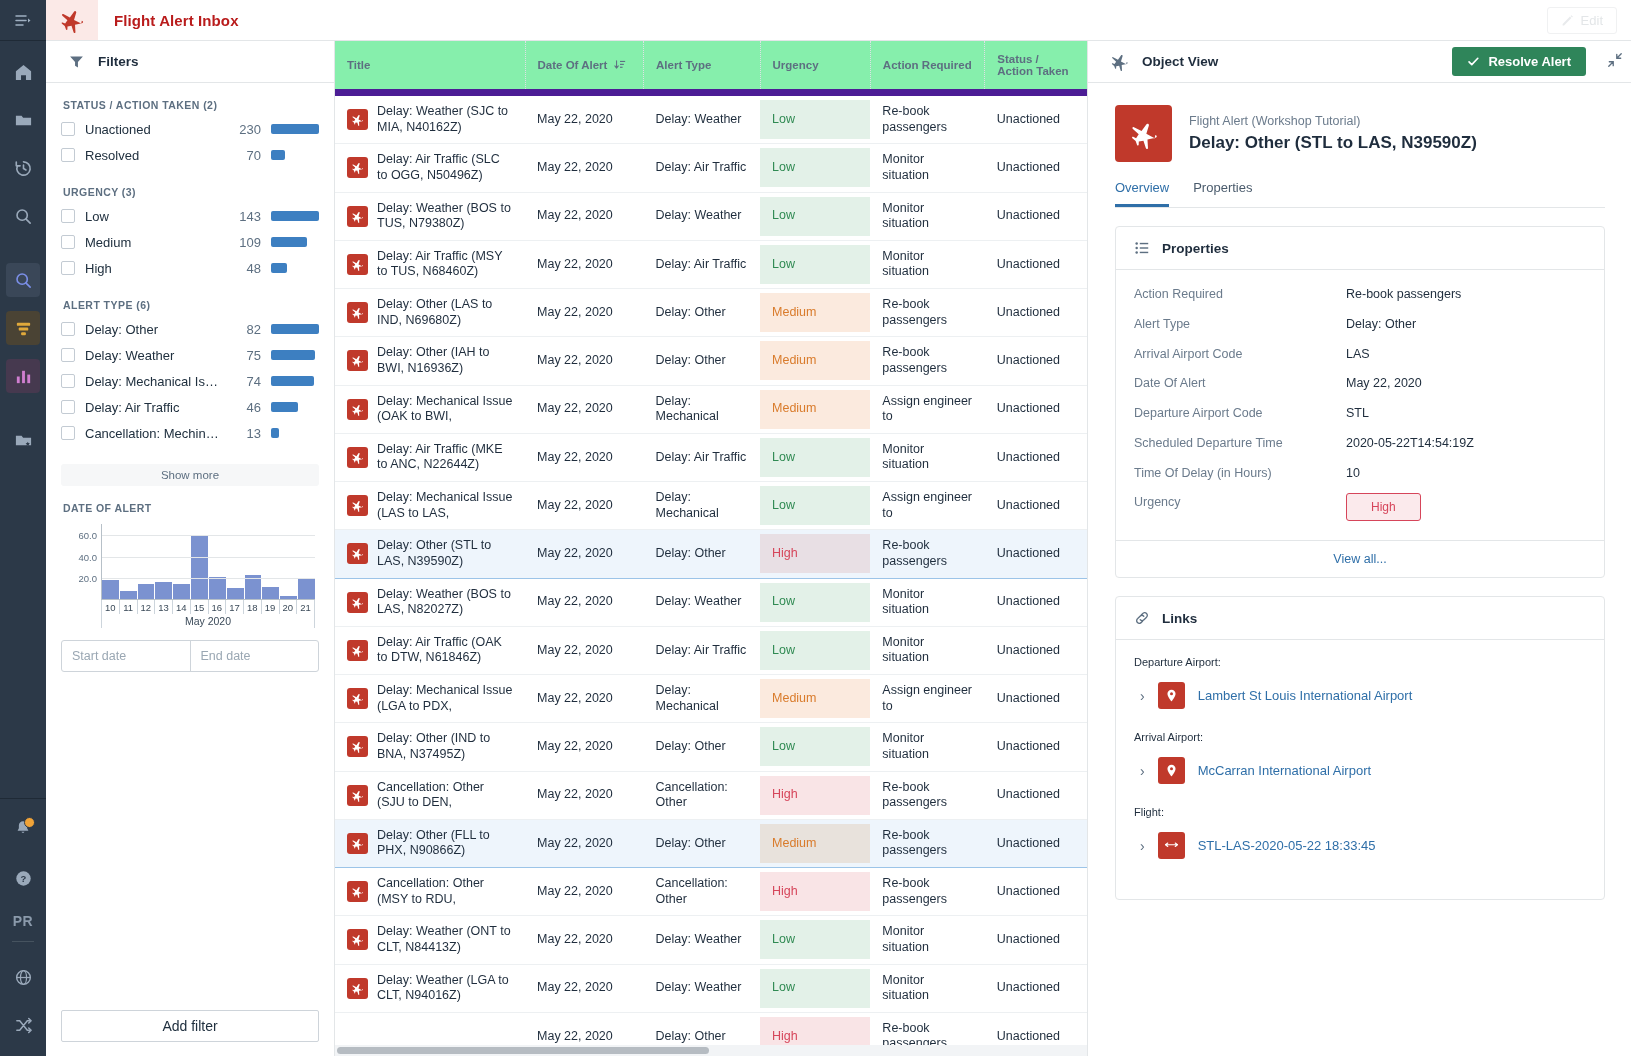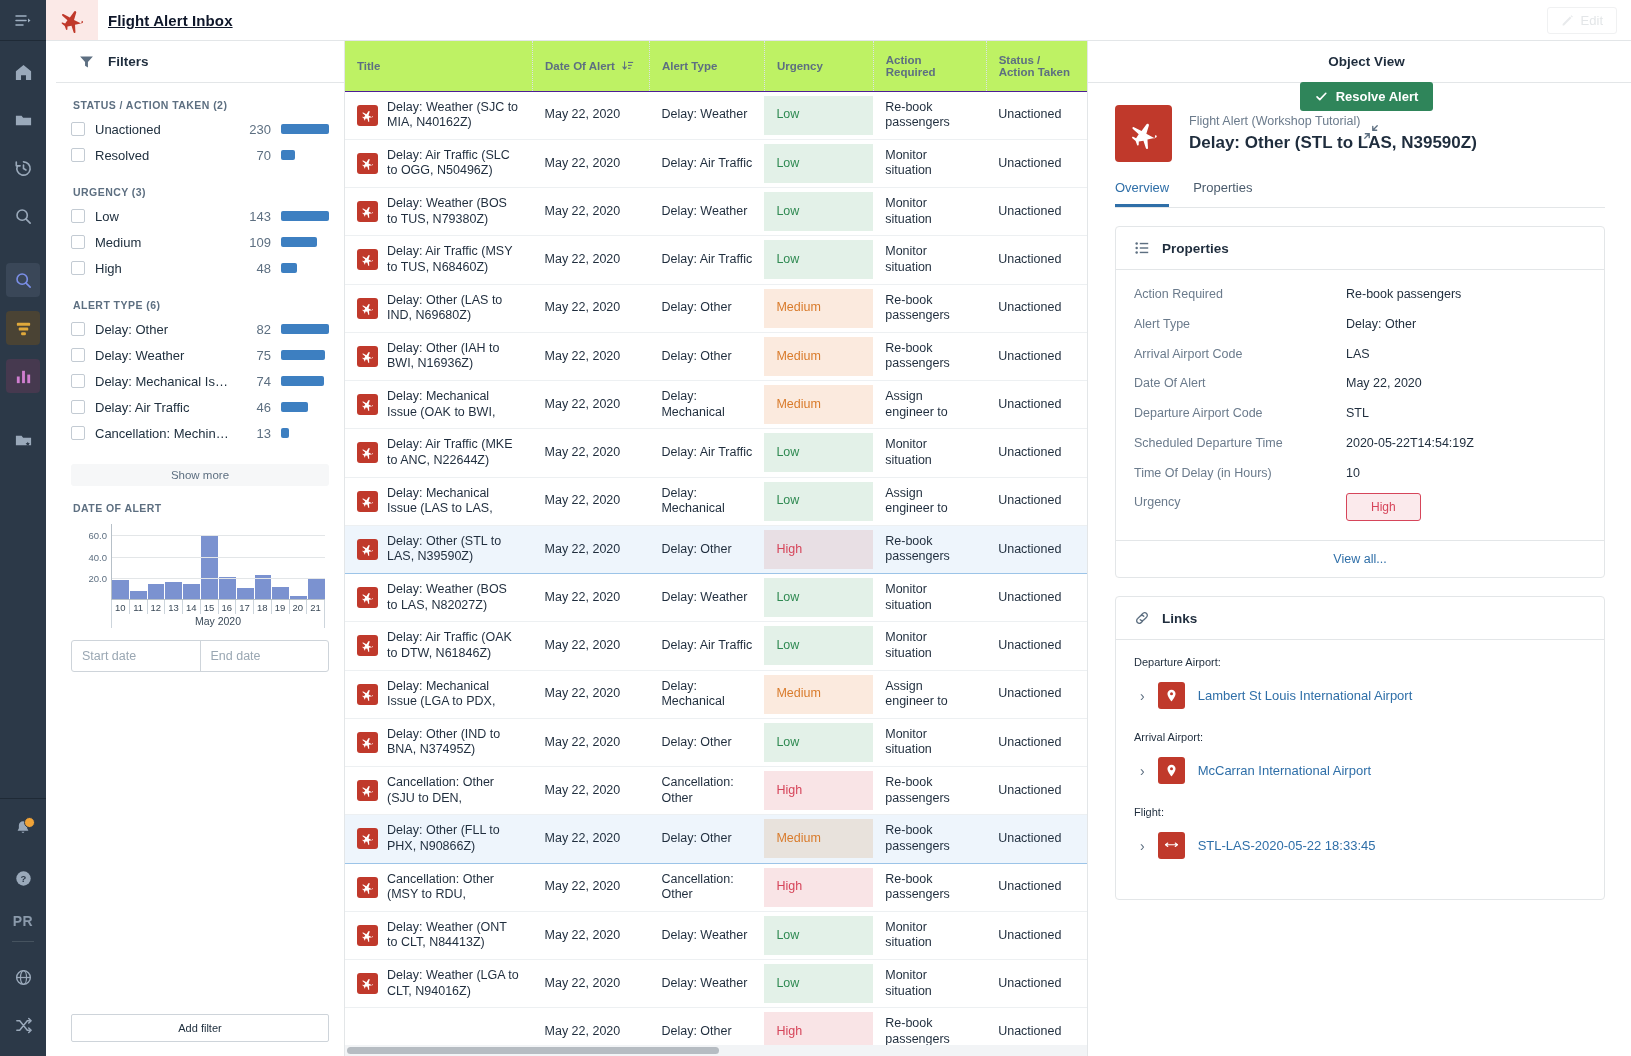--- a/index.html
+++ b/index.html
@@ -42,29 +42,29 @@
               border-radius: 50%; background: #f0a338; border: 1px solid #2c3948; }
 
   
   .body-col { flex: 1; display: flex; flex-direction: column; min-width: 0; }
 
   
   .topbar { height: 41px; display: flex; align-items: stretch;
             border-bottom: 1px solid #e3e6e8; background: #fff; }
   .app-badge { width: 52px; display: flex; align-items: center; justify-content: center;
                background: #fbe9e7; }
-  .app-title { display: flex; align-items: center; padding-left: 10px;
-               font-size: 15px; font-weight: bold; color: #0f172a; letter-spacing: .1px; text-decoration: underline; }
+  .app-title { display: flex; align-items: center; padding-left: 16px;
+               font-size: 15px; font-weight: bold; color: #b91c1c; letter-spacing: .1px; }
   .topbar-spacer { flex: 1; }
   .edit-btn { align-self: center; margin-right: 14px; display: flex; align-items: center;
               gap: 7px; padding: 5px 13px; border: 1px solid #f0f1f2; border-radius: 3px;
               color: #e3e6e8; font-size: 13px; background: #fff; }
 
   
-  .main { flex: 1; display: flex; min-height: 0; margin-left: 10px; }
+  .main { flex: 1; display: flex; min-height: 0; }
 
   
   .filters { width: 289px; flex: 0 0 289px; border-right: 1px solid #e3e6e8;
              display: flex; flex-direction: column; background: #fff; }
   .panel-head { height: 42px; display: flex; align-items: center; gap: 13px;
                 padding: 0 22px; border-bottom: 1px solid #e3e6e8; }
   .panel-head-txt { font-size: 13.5px; font-weight: bold; color: #1f2d3d; }
   .filters-scroll { flex: 1; overflow: hidden; padding: 16px 15px 0; }
   .fgroup-title { font-size: 10.5px; font-weight: bold; color: #5d6f81;
                   letter-spacing: .45px; margin: 0 0 5px 2px; }
@@ -99,28 +99,28 @@
   .xcell:first-child { border-left: 1px solid #cdd5dc; }
   .xmonth { position: absolute; left: 38px; right: 4px; bottom: 0; height: 14px;
             font-size: 10.5px; color: #3b4a59; text-align: center; line-height: 14px;
             border-left: 1px solid #cdd5dc; border-right: 1px solid #cdd5dc; }
   .date-inputs { display: flex; margin-top: 12px; border: 1px solid #ced4da; border-radius: 3px;
                  overflow: hidden; }
   .date-in { flex: 1; padding: 8px 10px; font-size: 12.5px; color: #9aa7b3; }
   .date-in + .date-in { border-left: 1px solid #ced4da; }
   .addfilter-wrap { padding: 12px 15px 14px; }
   .addfilter { border: 1px solid #ced4da; border-radius: 2px; text-align: center;
-               padding: 7px 0; font-size: 11px; color: #20303f; background: #fff; }
+               padding: 7px 0; font-size: 14px; color: #20303f; background: #fff; }
 
   
   .tablecol { flex: 1; min-width: 0; border-right: 1px solid #e3e6e8;
               display: flex; flex-direction: column; background: #fff; }
   .tablewrap { flex: 1; overflow: hidden; position: relative; }
   table { border-collapse: collapse; width: 100%; table-layout: fixed; }
-  thead th { background: #bef264; border-bottom: 1px solid #4c1d95;
+  thead th { background: #86efac; border-bottom: 7px solid #4c1d95;
              font-size: 11.5px; color: #5d6f81; font-weight: bold; text-align: left;
              padding: 12px 12px; vertical-align: middle;
              border-right: 1px dotted #dde1e5; height: 50px; }
   thead th:last-child { border-right: none; }
   .th-inner { display: flex; align-items: center; gap: 7px; }
   td { border-bottom: 1px solid #edf0f2; font-size: 12.5px; color: #1f2d3d;
        padding: 8px 12px; vertical-align: middle; line-height: 1.25; height: 39px; }
   tr.sel td { background: #eef5fc; border-top: 1px solid #9cc4e8;
               border-bottom: 1px solid #9cc4e8; }
   .title-cell { display: flex; align-items: center; gap: 9px; }
@@ -135,21 +135,21 @@
   tr.sel .u-high   { background: #e8dfe4; }
   .hscroll { position: absolute; left: 0; right: 0; bottom: 0; height: 11px;
              background: #f2f4f6; }
   .hthumb { position: absolute; left: 2px; width: 372px; top: 2px; height: 7px;
             border-radius: 4px; background: #b6bcc2; }
 
   
   .objcol { width: 543px; flex: 0 0 543px; display: flex; flex-direction: column;
             background: #fff; }
   .obj-head { height: 42px; display: flex; align-items: center; gap: 13px;
-              padding: 0 8px 0 22px; border-bottom: 1px solid #e3e6e8; flex-direction: column; }
+              padding: 0 8px 0 22px; border-bottom: 1px solid #e3e6e8; }
   .obj-head-txt { font-size: 13.5px; font-weight: bold; color: #1f2d3d; flex: 1; }
   .resolve-btn { display: flex; align-items: center; gap: 8px; background: #2f855a;
                  color: #fff; font-size: 13px; font-weight: bold; padding: 7px 15px;
                  border-radius: 3px; }
   .collapse-ico { color: #5d6f81; padding-left: 8px; }
   .obj-body { flex: 1; overflow: hidden; padding: 22px 26px 16px 27px;
               display: flex; flex-direction: column; }
   .obj-id { display: flex; gap: 17px; align-items: center; }
   .obj-tile { width: 57px; height: 57px; border-radius: 4px; background: #c0392b;
               display: flex; align-items: center; justify-content: center; flex: 0 0 57px; }

